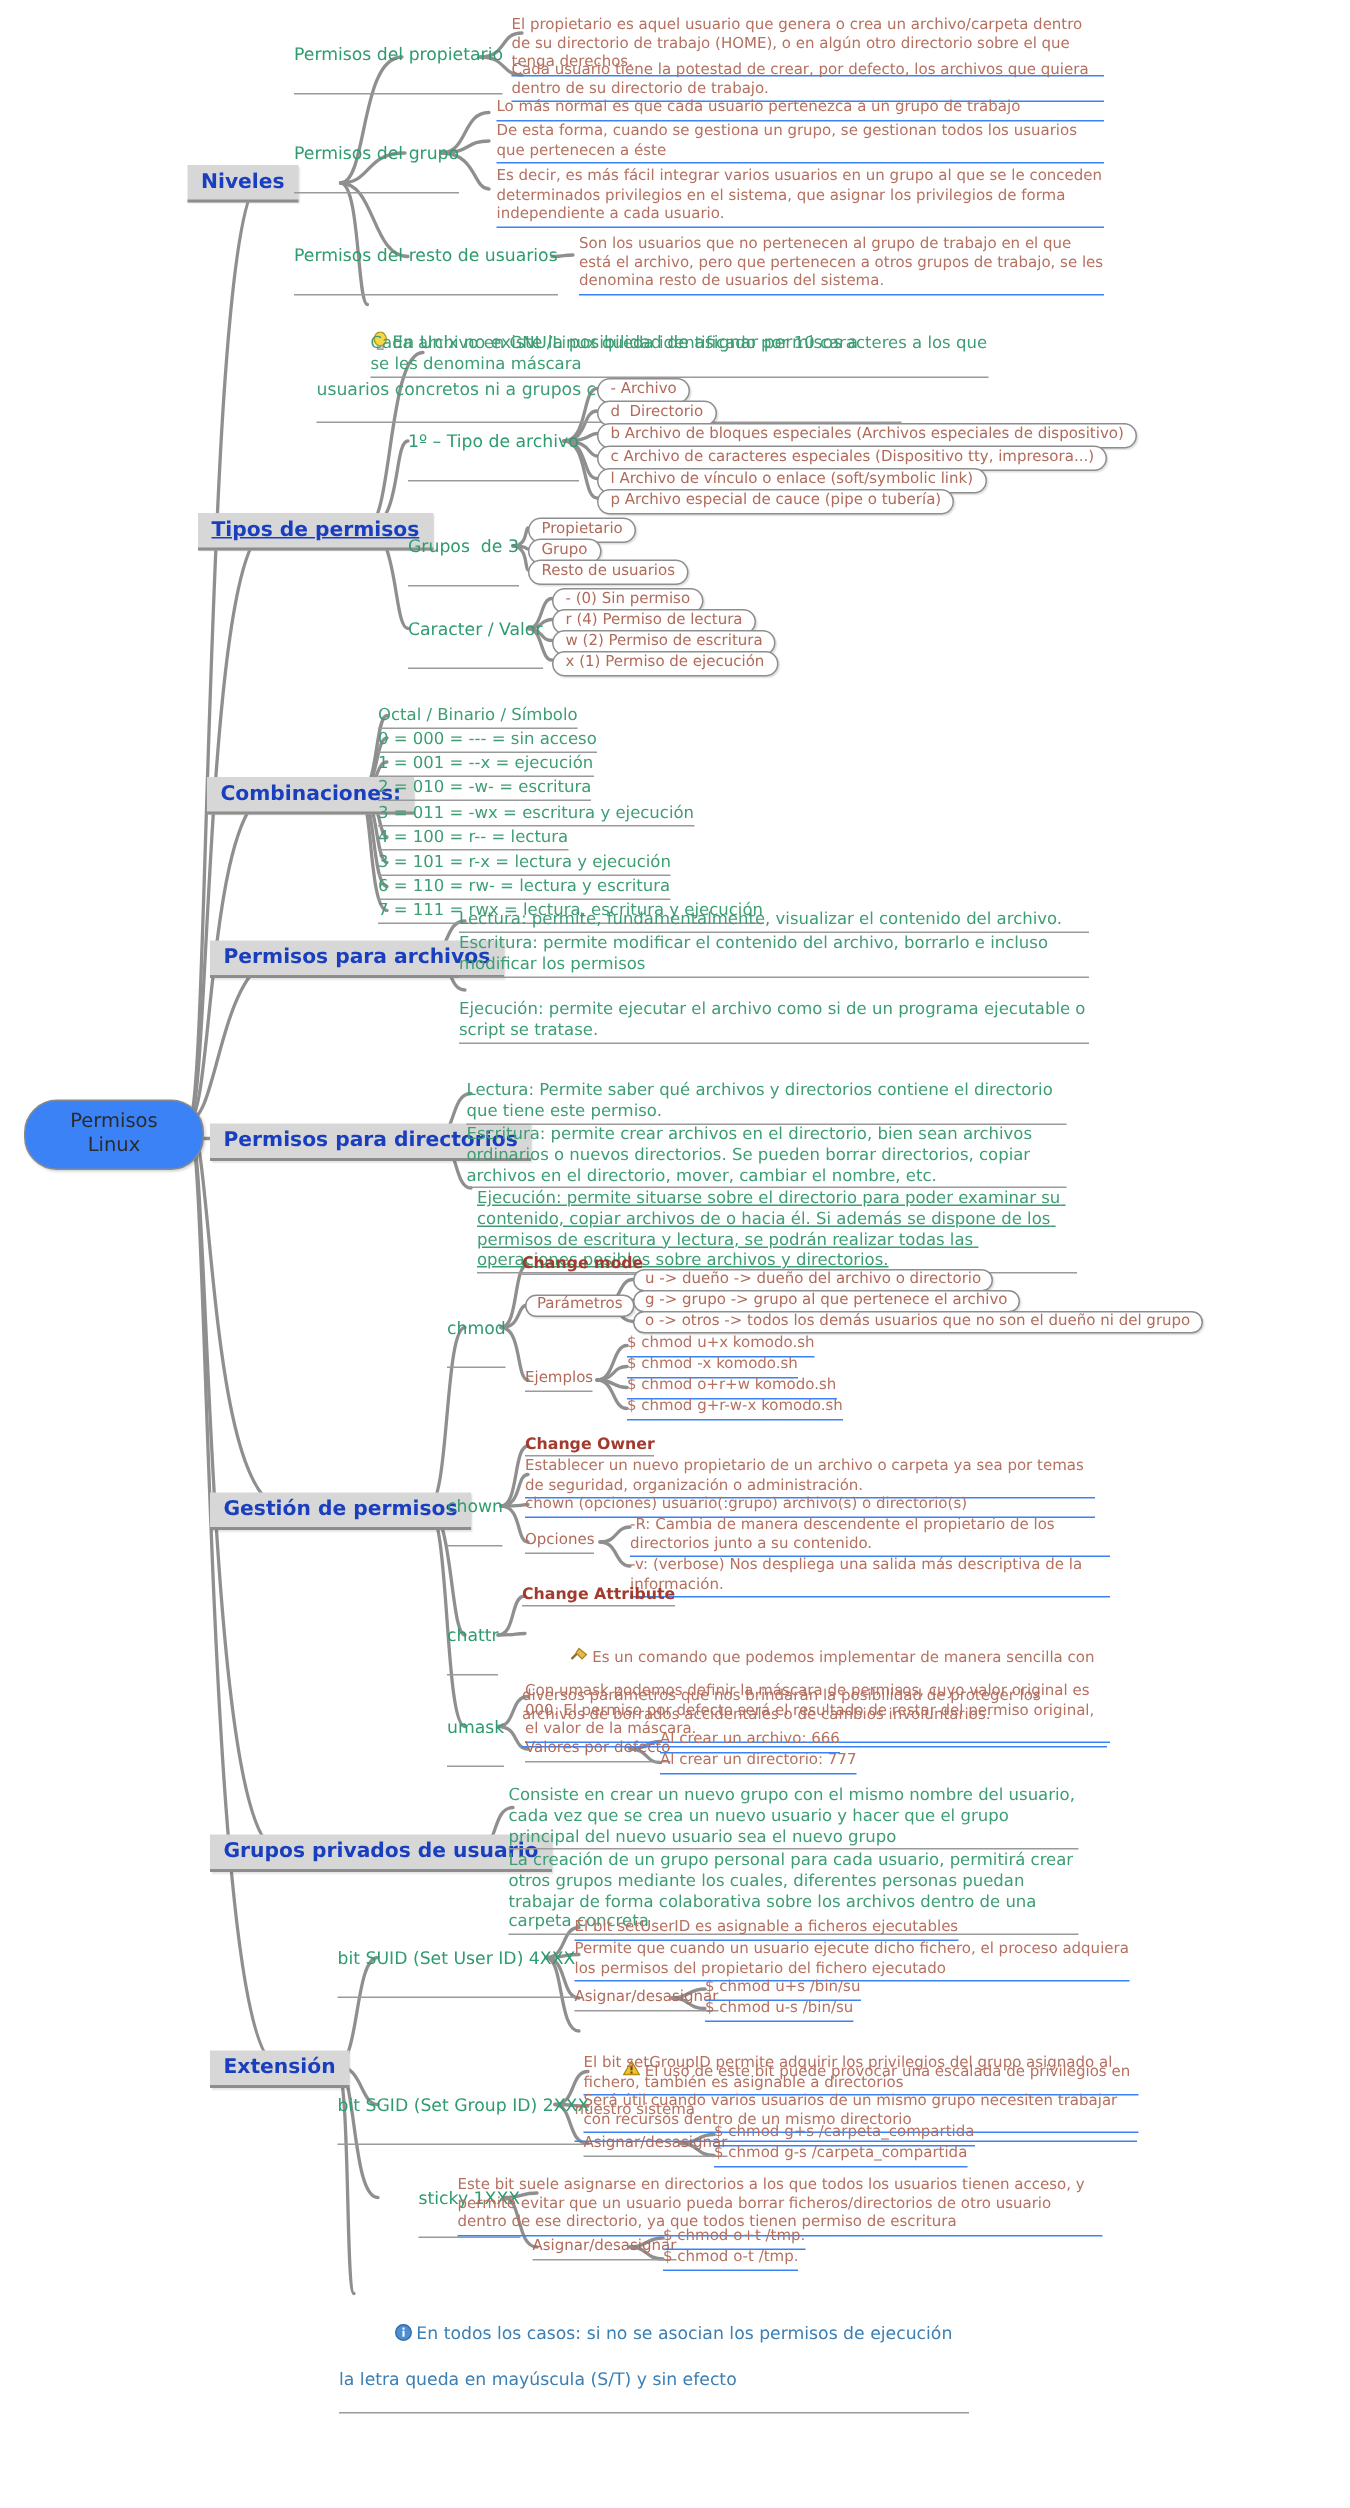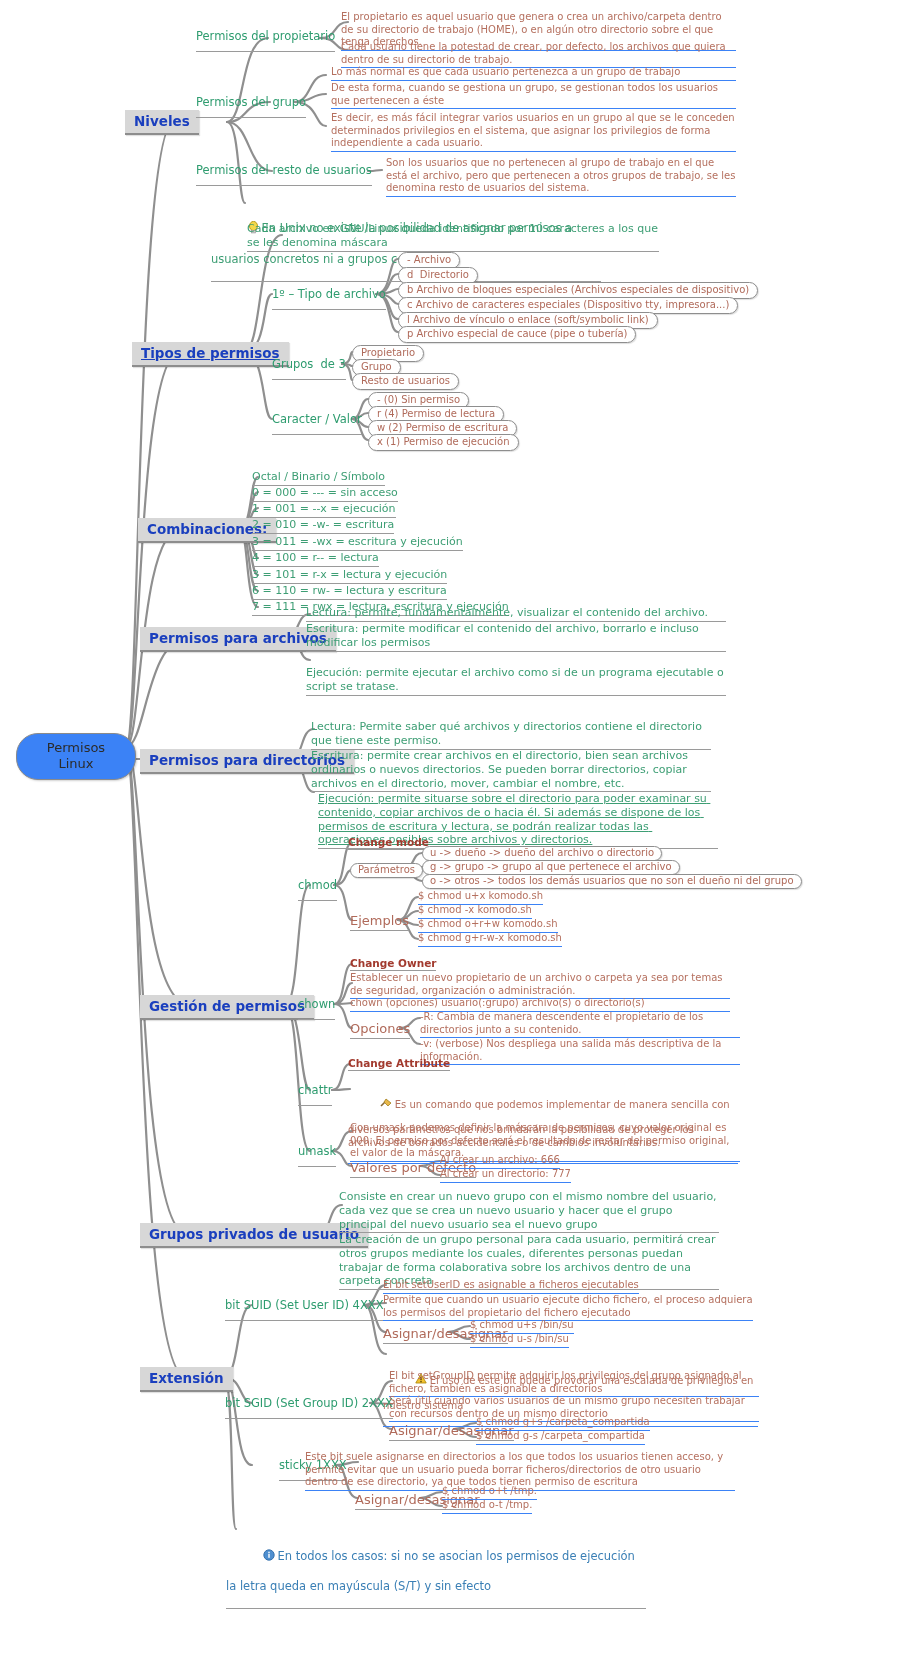--- a/index.html
+++ b/index.html
@@ -17,22 +17,22 @@
   .root{
     border:1px solid #8a8a8a;border-radius:22px;background:#3b82f6;
     color:#2b2b2b;font-size:13px;padding:6px 12px;text-align:center;
     box-shadow:1px 1px 2px rgba(0,0,0,.18);
   }
   .lvl1{
     background:#d7d7d7;color:#1a3fbe;font-weight:bold;font-size:13.5px;
     padding:3px 9px 3px 9px;border-bottom:2px solid #8d8d8d;
     box-shadow:1px 1px 1px rgba(0,0,0,.12);
   }
-  .lvl2{color:#2e9c6f;font-size:11.5px;border-bottom:1px solid #9a9a9a;padding-bottom:8px;}
-  .lvl3{color:#b06a5a;font-size:13px;border-bottom:1px solid #9a9a9a;padding-bottom:1px;}
+  .lvl2{color:#2e9c6f;font-size:11.5px;border-bottom:1px solid #9a9a9a;padding-bottom:19px;}
+  .lvl3{color:#b06a5a;font-size:10px;border-bottom:1px solid #9a9a9a;padding-bottom:1px;}
   .txtgreen{color:#3d9e74;font-size:11px;border-bottom:1px solid #9a9a9a;padding-bottom:1px;}
   .txtbrown{color:#b5705f;font-size:10px;border-bottom:1px solid #3b82f6;padding-bottom:1px;}
   .pill{
     border:1.5px solid #8e8e8e;border-radius:11px;background:#fff;
     color:#b06a5a;font-size:10px;padding:1px 8px;box-shadow:1px 1px 1px rgba(0,0,0,.13);
   }
   .pill.small{font-size:10px;padding:0px 7px;}
   .bold-red{color:#a23a2e;font-weight:bold;font-size:10.5px;border-bottom:1px solid #9a9a9a;}
   .note{color:#3a7fb5;font-size:11.5px;border-bottom:1px solid #9a9a9a;padding-bottom:1px;}
   .note.greenish{color:#3d9e74;}

